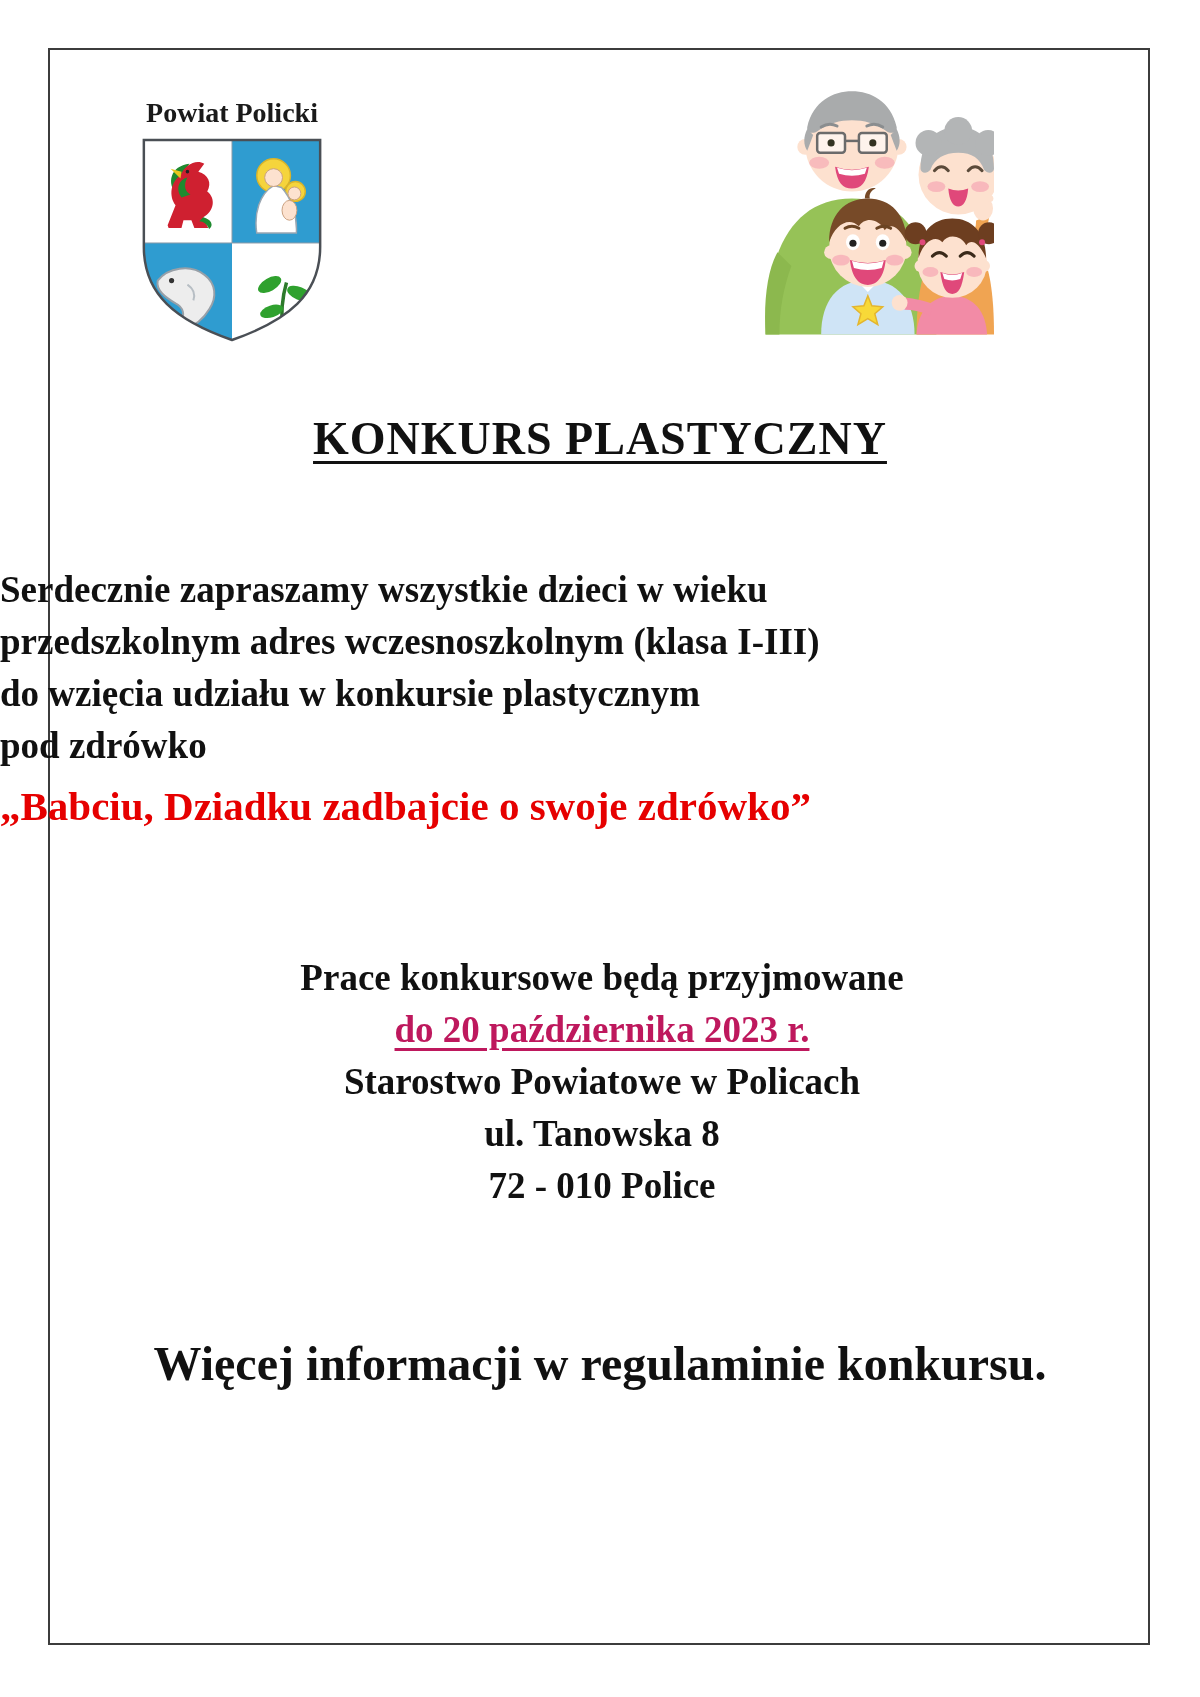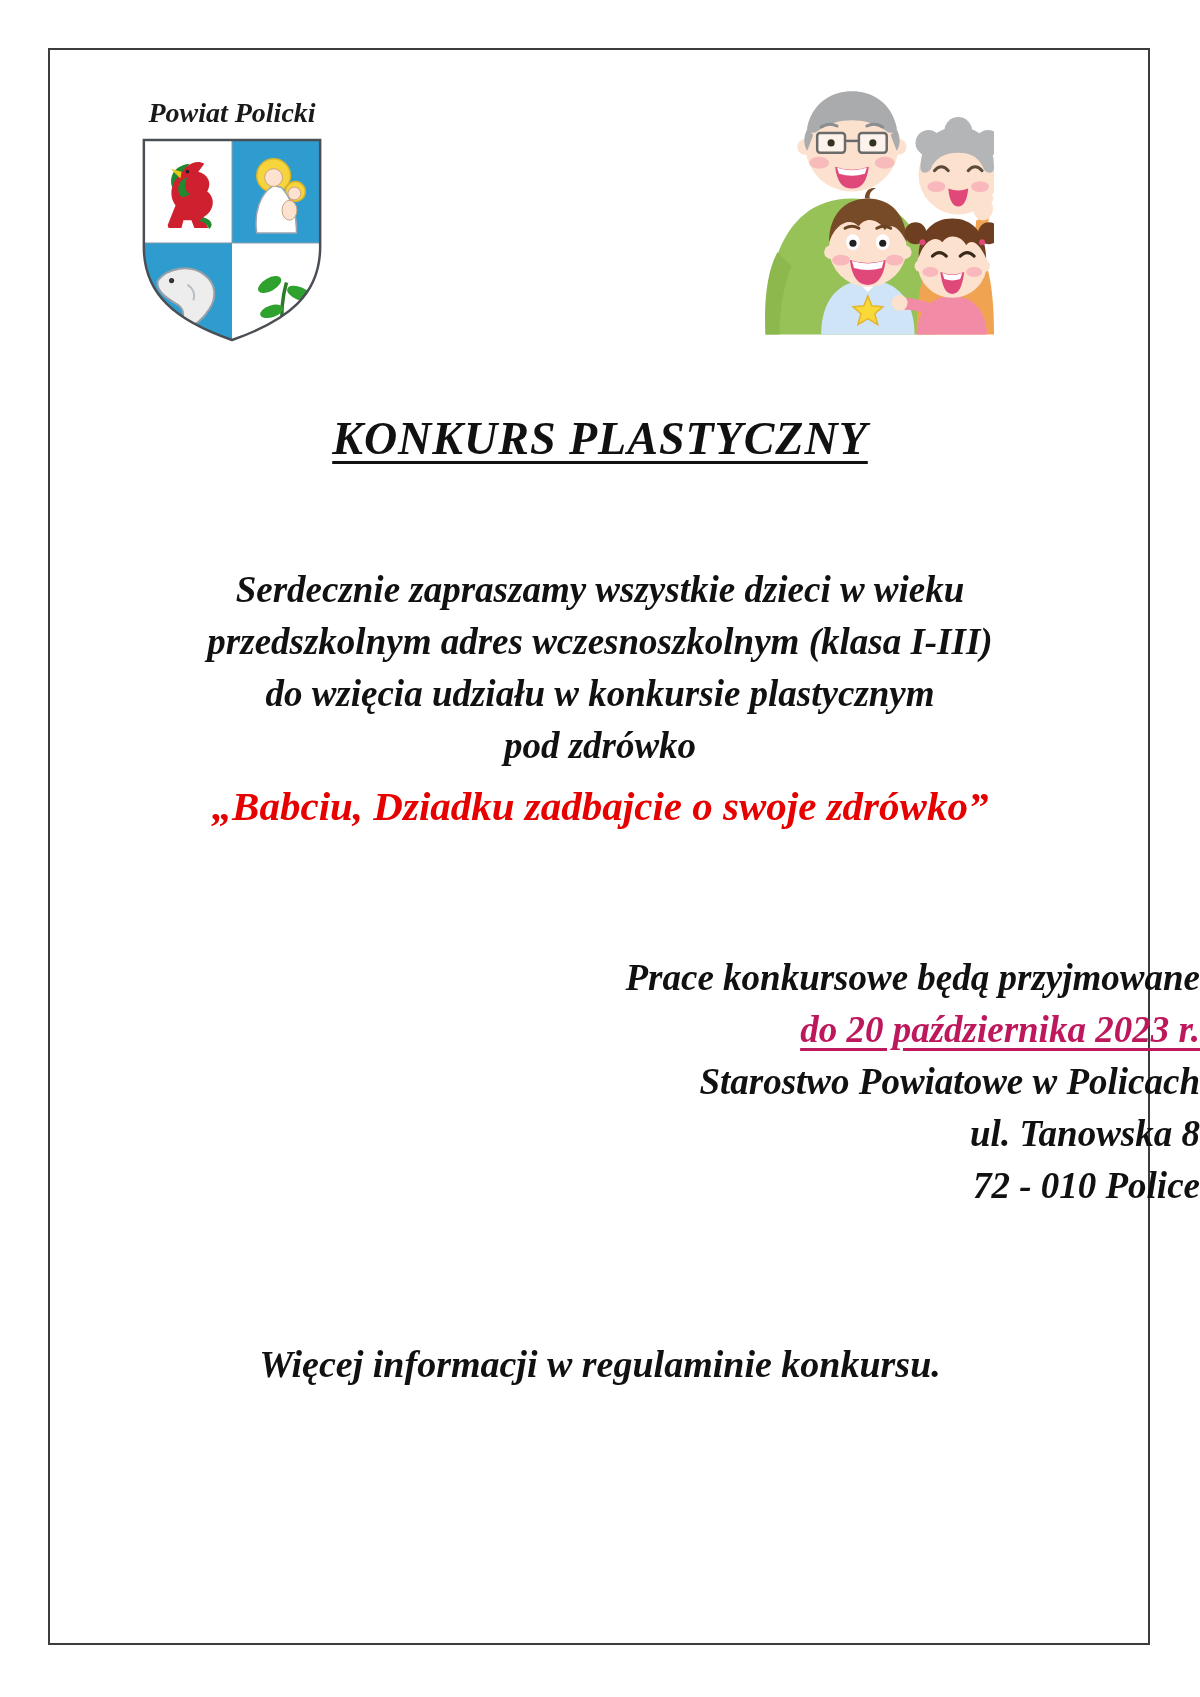--- a/index.html
+++ b/index.html
@@ -5,21 +5,20 @@
   html, body { margin: 0; padding: 0; background: #ffffff; }
   .page {
     position: relative;
     width: 1200px;
     height: 1697px;
     margin: 0 auto;
     background: #ffffff;
     font-family: "Liberation Serif", "DejaVu Serif", serif;
     color: #111111;
     overflow: hidden;
-    font-style: italic;
   }
   .frame {
     position: absolute;
     left: 48px; top: 48px;
     width: 1102px; height: 1597px;
     border: 2px solid #3c3c3c;
     box-sizing: border-box;
     pointer-events: none;
   }
   .logo-block {
@@ -49,58 +48,57 @@
     font-size: 46px;
     font-weight: bold;
     letter-spacing: 1px;
     text-decoration: underline;
     text-decoration-thickness: 3px;
     text-underline-offset: 7px;
   }
   .intro-section {
     position: absolute;
     left: 0; right: 0; top: 564px;
-    text-align: center;
   }
   .intro-section p.body-line {
     margin: 0;
     font-size: 37px;
     font-weight: bold;
     line-height: 52px;
   }
   p.contest-title {
     margin: 6px 0 0 0;
     font-size: 41px;
     font-weight: bold;
     line-height: 56px;
     color: #e60000;
   }
   .submission-section {
     position: absolute;
     left: 4px; right: 0; top: 952px;
-    text-align: right;
+    text-align: center;
   }
   .submission-section p {
     margin: 0;
     font-size: 37px;
     font-weight: bold;
     line-height: 52px;
   }
   .submission-section p.deadline {
     color: #be185d;
     text-decoration: underline;
     text-decoration-thickness: 3px;
     text-underline-offset: 6px;
   }
   p.footer-note {
     position: absolute;
     left: 0; right: 0; top: 1338px;
     margin: 0;
     text-align: center;
-    font-size: 38px;
+    font-size: 48px;
     font-weight: bold;
     line-height: 52px;
   }
 </style>
 </head>
 <body>
 
 <div class="page">
   <div class="frame"></div>
 

